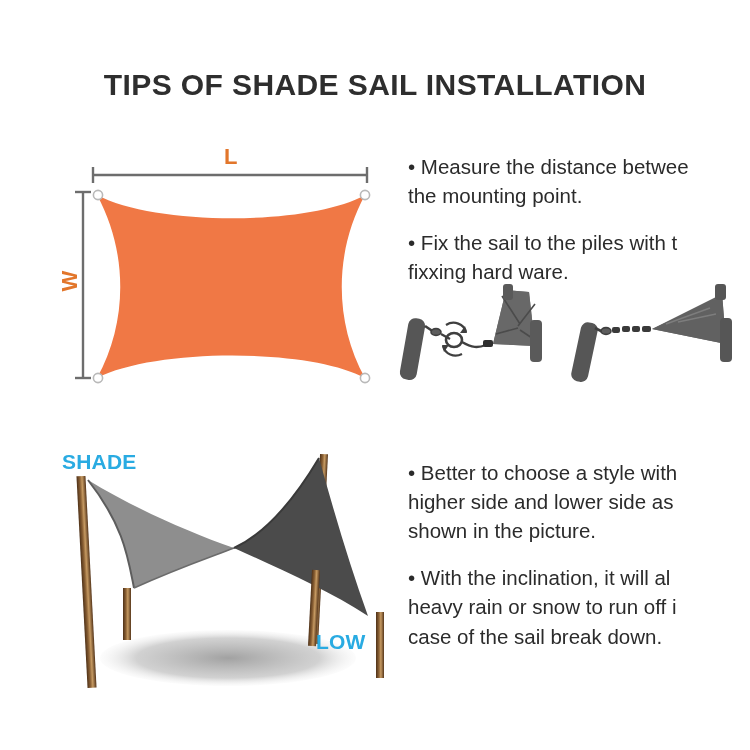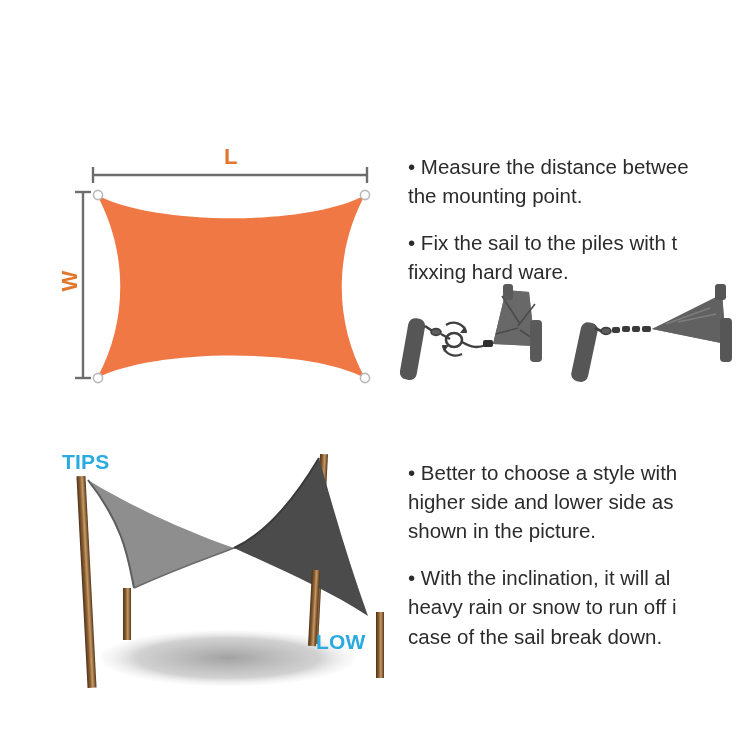--- a/index.html
+++ b/index.html
@@ -125,20 +125,21 @@
     font-family: "Liberation Sans", sans-serif;
   }
   #bottom-text .para { margin-bottom: 18px; white-space: nowrap; }
   #bottom-text .para:last-child { margin-bottom: 0; }
 </style>
 </head>
 <body>
 
 <div id="page">
 
+  <div id="title">TIPS OF SHADE SAIL INSTALLATION</div>
 
   <div id="sail-diagram">
     <svg id="sail-svg" width="345" height="260" viewBox="0 0 345 260">
 
       <g stroke="#6d6d6d" stroke-width="2.4" fill="none">
         <line x1="33" y1="35" x2="307" y2="35"></line>
         <line x1="33" y1="27" x2="33" y2="43"></line>
         <line x1="307" y1="27" x2="307" y2="43"></line>
       </g>
 
@@ -277,21 +278,21 @@
       <path d="M 281,18
                C 250,70 222,96 196,108
                C 240,128 290,150 330,176
                C 312,126 296,72 281,18 Z" fill="#4B4B4B"></path>
       <path d="M 281,18 C 250,70 222,96 196,108" fill="none" stroke="#3a3a3a" stroke-width="2"></path>
 
       <rect x="85" y="148" width="8" height="52" fill="url(#poleGrad)"></rect>
       <rect x="272" y="130" width="8" height="76" fill="url(#poleGrad)" transform="rotate(3 276 168)"></rect>
     </svg>
 
-    <div class="hl-label" id="label-high">TIPS</div>
+    <div class="hl-label" id="label-high">SHADE</div>
     <div class="hl-label" id="label-low">LOW</div>
   </div>
 
   <div id="bottom-text">
     <div class="para">
       <span class="ln">• Better to choose a style with</span>
       <span class="ln">higher side and lower side as</span>
       <span class="ln">shown in the picture.</span>
     </div>
     <div class="para">

